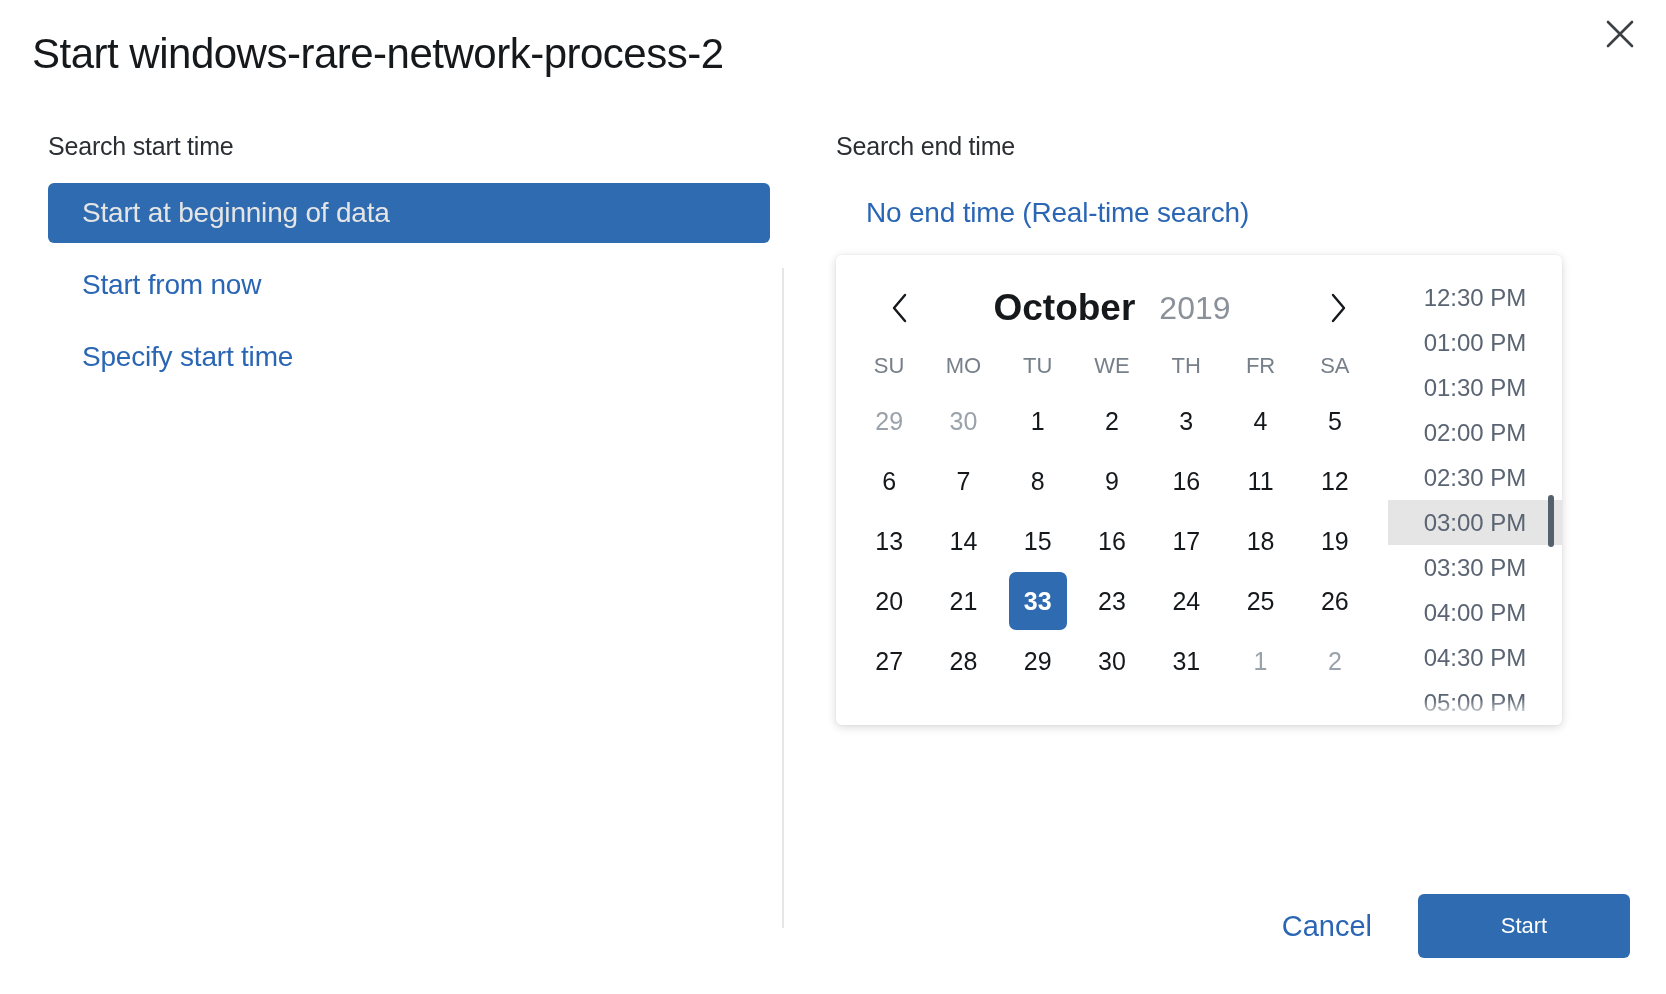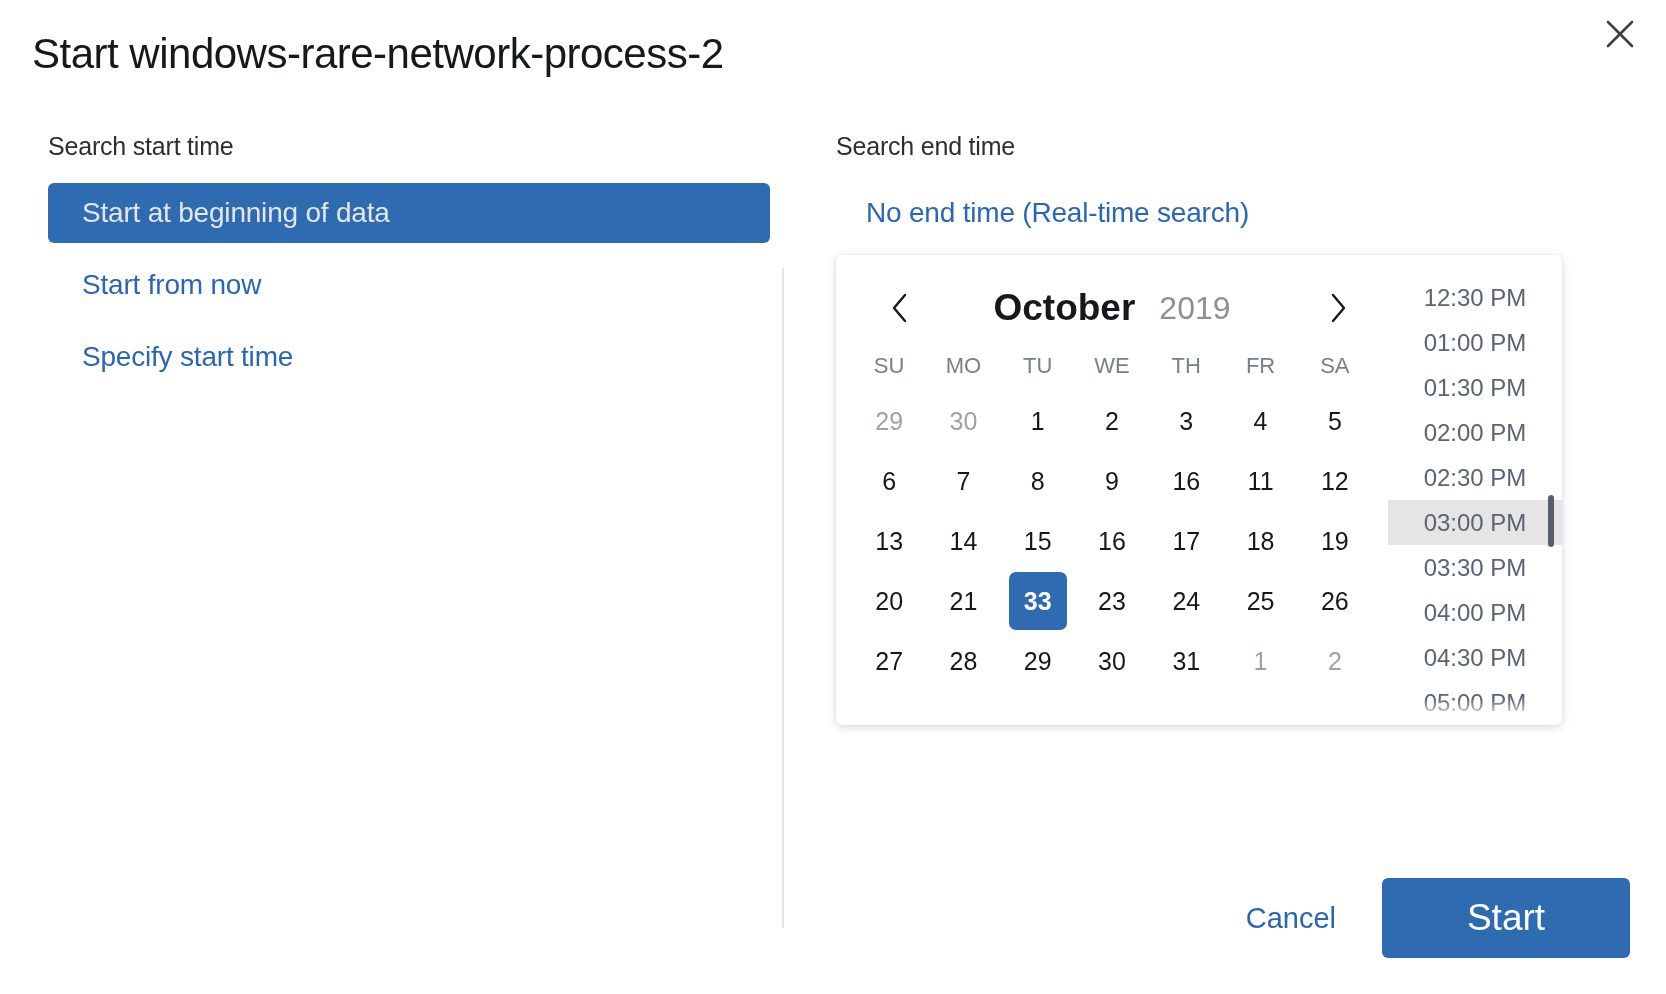--- a/index.html
+++ b/index.html
@@ -241,27 +241,27 @@
   .btn-cancel {
     font-size: 29px;
     color: #2a66b4;
     background: none;
     border: none;
     padding: 14px 18px;
     cursor: pointer;
     font-family: inherit;
   }
   .btn-start {
-    font-size: 37px;
+    font-size: 22px;
     color: #fff;
     background: #2f6bb0;
     border: none;
     border-radius: 6px;
     padding: 19px 0;
-    width: 248px;
+    width: 212px;
     cursor: pointer;
     font-family: inherit;
   }
 </style>
 </head>
 <body>
 
 <div class="dialog">
 
   <div class="close-btn">

